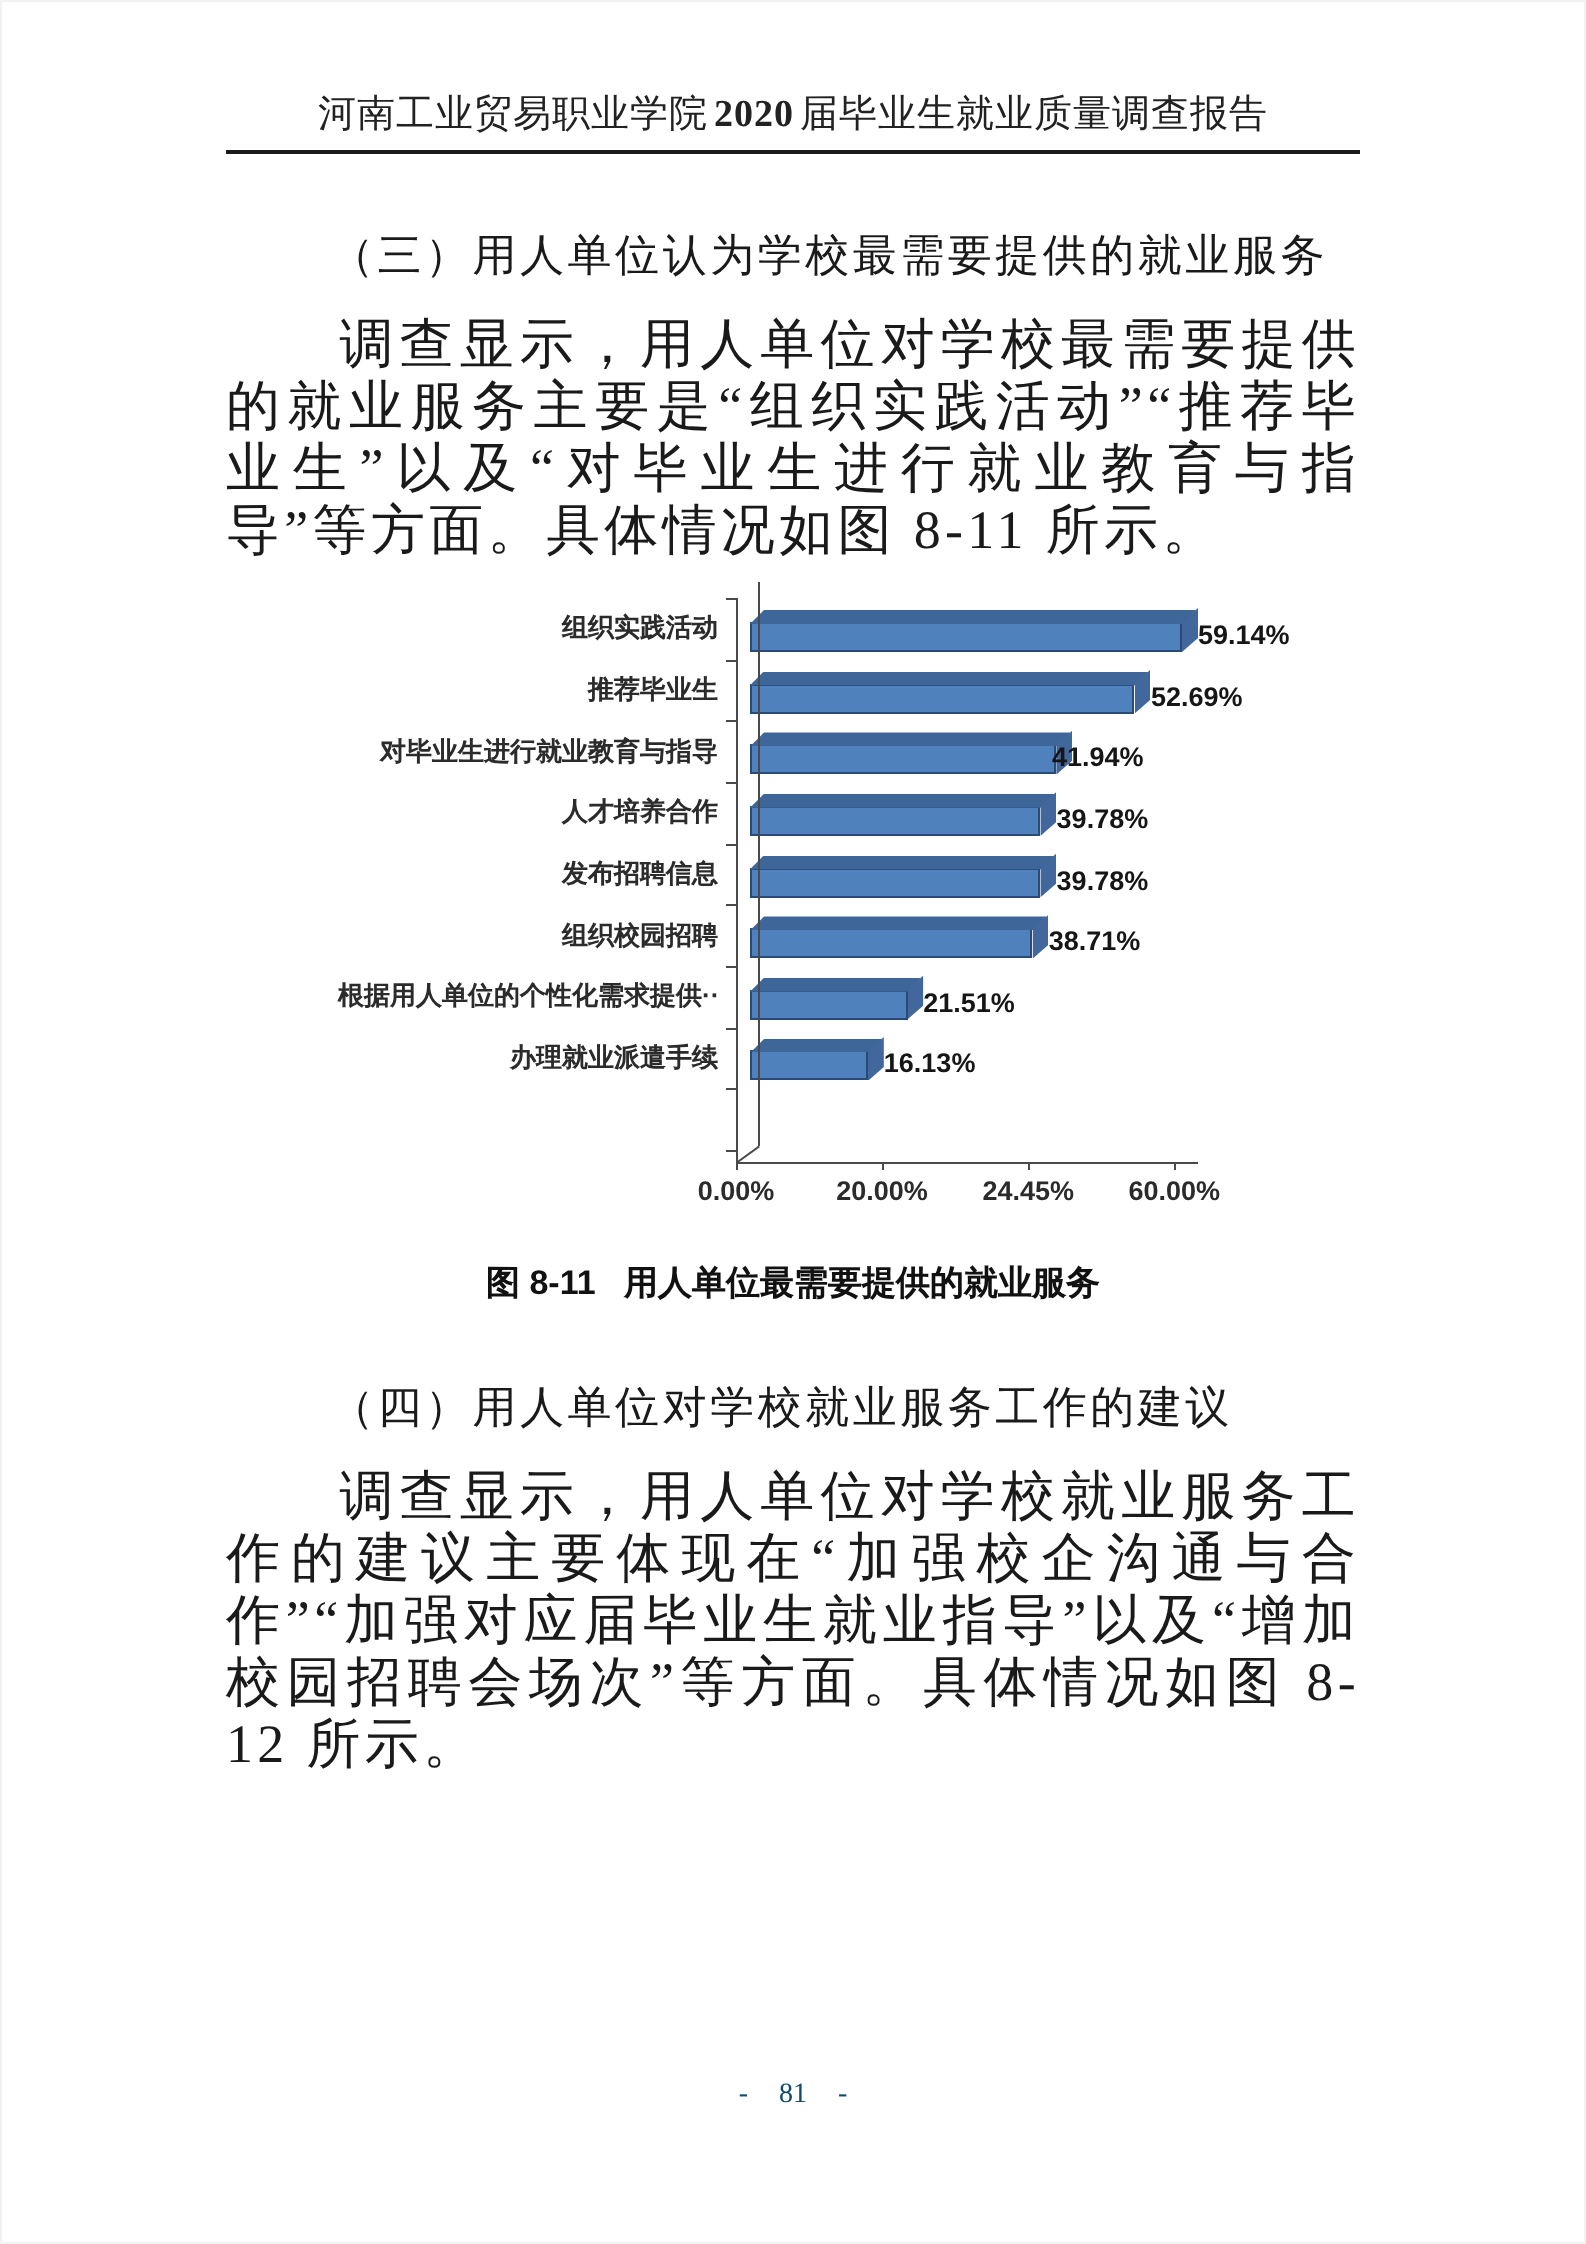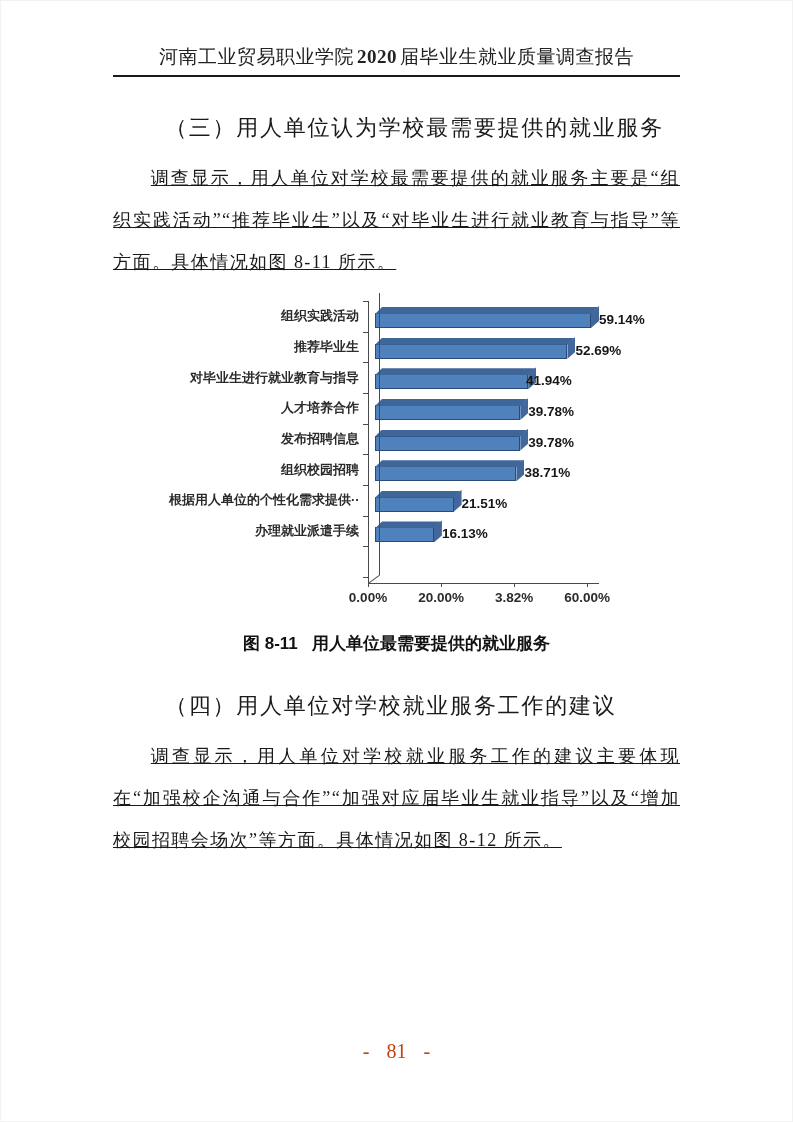--- a/index.html
+++ b/index.html
@@ -31,26 +31,25 @@
   .content { padding:0 113px; }
   h2.sec {
     margin-top:36px;
     padding-left:52px;
     font-size:22px;
     font-weight:normal;
     letter-spacing:0.08em;
   }
   p.body {
     margin-top:14px;
-    font-size:18px;
-    line-height:42px;
+    font-size:27px;
+    line-height:31px;
     text-align:justify;
     letter-spacing:0.08em;
     text-indent:2.1em;
-    text-decoration:underline;
   }
   
   .chart {
     position:relative;
     width:510px; height:315px;
     margin:10px 0 0 56px; 
     font-family:"Liberation Sans", sans-serif;
     color:#222;
   }
   .chart-rows { position:absolute; top:8px; left:0; right:0; }
@@ -95,21 +94,21 @@
   .caption {
     margin-top:24px;
     text-align:center;
     font-family:"Liberation Sans", sans-serif;
     font-size:17px; font-weight:bold; color:#111;
     white-space:pre;
   }
   .sec4 { margin-top:18px; }
   .footer {
     position:absolute; top:1040px; left:0; width:100%;
-    text-align:center; font-size:20px; color:#c2410c;
+    text-align:center; font-size:14px; color:#0c4a6e;
     word-spacing:12px;
   }
 </style>
 </head>
 <body>
 
 <div class="page">
 
   <div class="hdr">
     <span>河南工业贸易职业学院</span><span class="yr">2020</span><span>届毕业生就业质量调查报告</span>
@@ -184,21 +183,21 @@
       <div class="ax ax-back"></div>
       <div class="ax ax-front"></div>
       <div class="ax ax-floor"></div>
       <div class="ax ax-diag"></div>
       <div id="chart-xticks">
           <div class="xtick-mark" style="left: 199px;"></div>
           <div class="xtick-label" style="left: 199px;">0.00%</div>
           <div class="xtick-mark" style="left: 272.052px;"></div>
           <div class="xtick-label" style="left: 272.052px;">20.00%</div>
           <div class="xtick-mark" style="left: 345.104px;"></div>
-          <div class="xtick-label" style="left: 345.104px;">3.82%</div>
+          <div class="xtick-label" style="left: 345.104px;">24.45%</div>
           <div class="xtick-mark" style="left: 418.156px;"></div>
           <div class="xtick-label" style="left: 418.156px;">60.00%</div>
         </div>
       <div id="chart-yticks">
           <div class="ytick" style="top: 8px;"></div>
           <div class="ytick" style="top: 38.65px;"></div>
           <div class="ytick" style="top: 69.3px;"></div>
           <div class="ytick" style="top: 99.95px;"></div>
           <div class="ytick" style="top: 130.6px;"></div>
           <div class="ytick" style="top: 161.25px;"></div>

